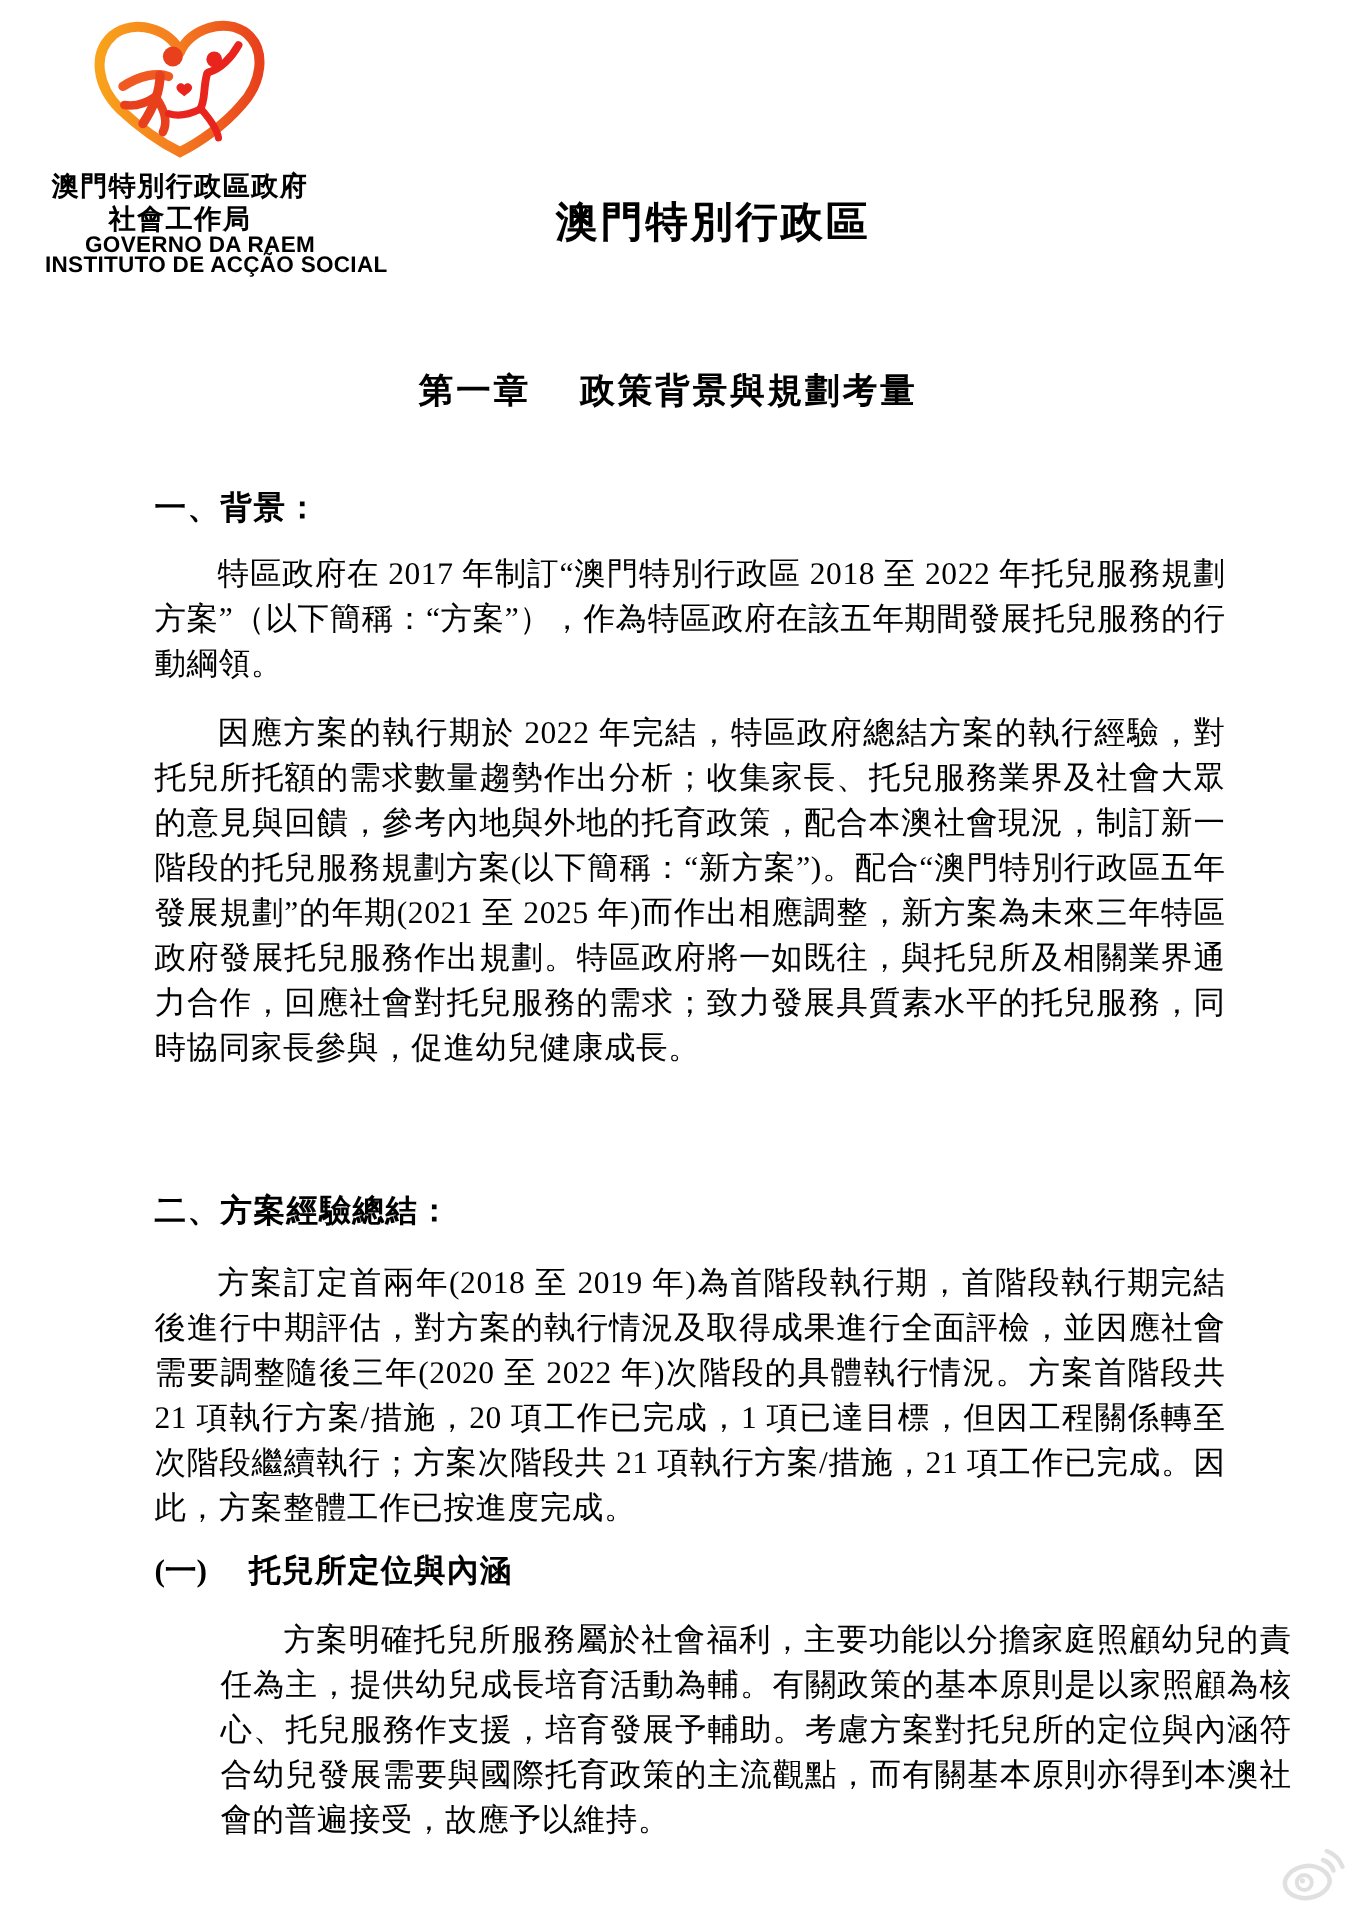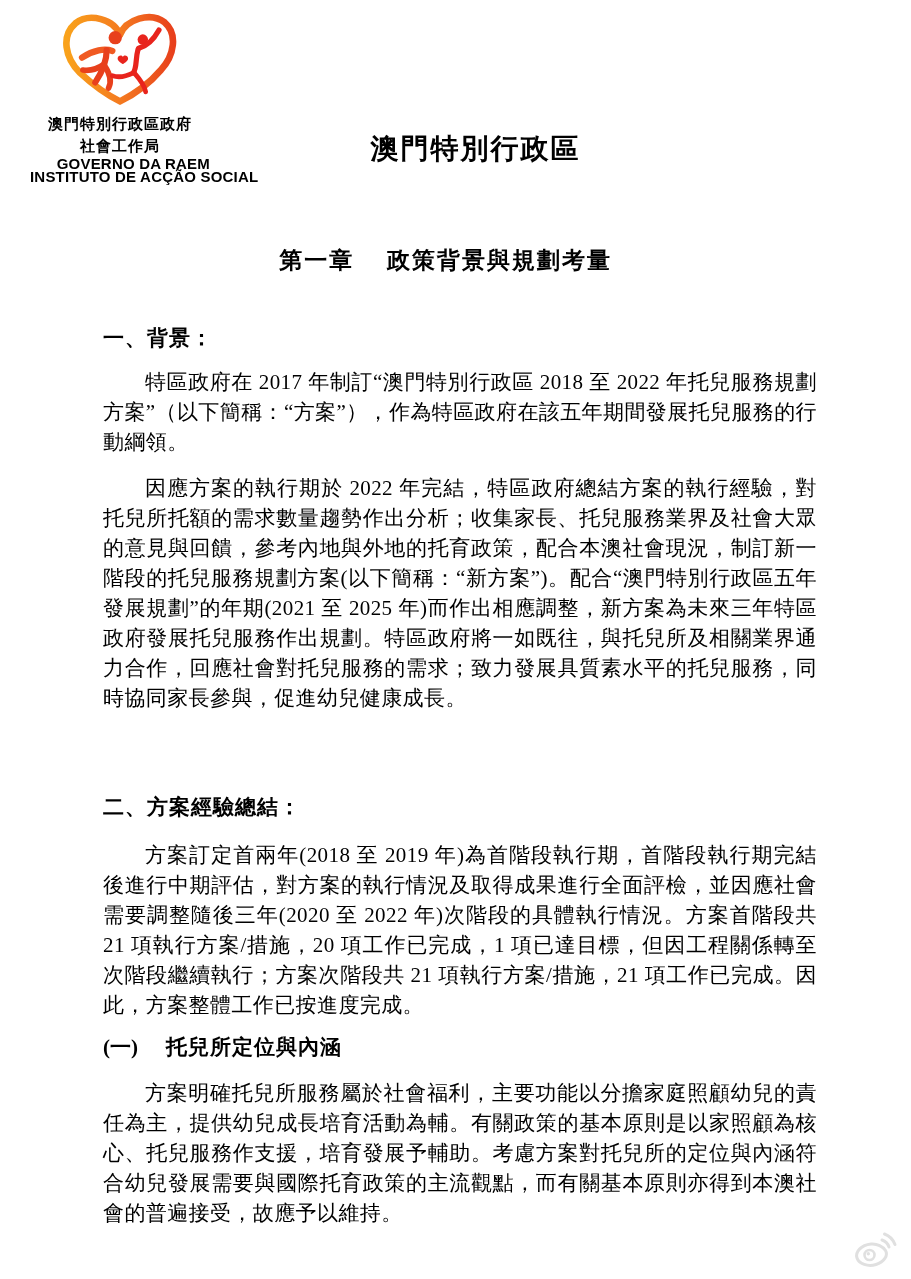--- a/index.html
+++ b/index.html
@@ -6,21 +6,21 @@
   html,body { background:#ffffff; }
   body { font-family:"Liberation Serif","DejaVu Serif",serif; color:#000; }
   .page {
     position:relative; width:911px; height:1279px; margin:0 auto;
     background:#ffffff; overflow:hidden;
   }
 
   
   .logo-block { position:absolute; left:30px; top:12px; width:180px; text-align:center; }
   .logo-heart { display:block; margin:0 auto 4px auto; }
-  .agency-zh { font-family:"Liberation Sans","DejaVu Sans",sans-serif; font-weight:bold; font-size:15px; line-height:22px; letter-spacing:1px; white-space:nowrap; }
+  .agency-zh { font-family:"Liberation Sans","DejaVu Sans",sans-serif; font-weight:bold; font-size:18px; line-height:22px; letter-spacing:1px; white-space:nowrap; }
   .agency-pt { font-family:"Liberation Sans","DejaVu Sans",sans-serif; font-weight:bold; font-size:15px; line-height:13px; letter-spacing:0.2px; white-space:nowrap;text-align:right; }
 
   
   .doc-title { position:absolute; left:40px; right:0; top:131px; text-align:center; font-weight:bold; font-size:28px; line-height:36px; letter-spacing:2px; }
   .doc-title .t2 { letter-spacing:1px; }
 
   
   .chapter { position:absolute; left:0; right:20px; top:245px; text-align:center; font-weight:bold; font-size:23px; letter-spacing:2px; }
 
   
@@ -30,21 +30,21 @@
   .sub-head { font-weight:bold; font-size:21px; line-height:30px; display:flex; }
   .sub-head .num { font-weight:bold; }
   .sub-head .txt { margin-left:28px; letter-spacing:1px; }
 
   .pos-s1h  { top:323px; }
   .pos-s1p1 { top:367px; }
   .pos-s1p2 { top:473px; }
   .pos-s2h  { top:792px; }
   .pos-s2p1 { top:840px; }
   .pos-subh { top:1032px; }
-  .pos-s2p2 { top:1078px; }
+  .pos-s2p2 { top:1078px;margin-left:44px; }
 
   
   .watermark { position:absolute; right:14px; bottom:10px; display:flex; align-items:center; gap:5px; }
   .watermark-text { font-family:"Liberation Sans","DejaVu Sans",sans-serif; font-size:26px; font-weight:bold; color:#e2e2e2; letter-spacing:3px; white-space:nowrap; }
 </style>
 </head>
 <body>
 
 <div class="page">
 

